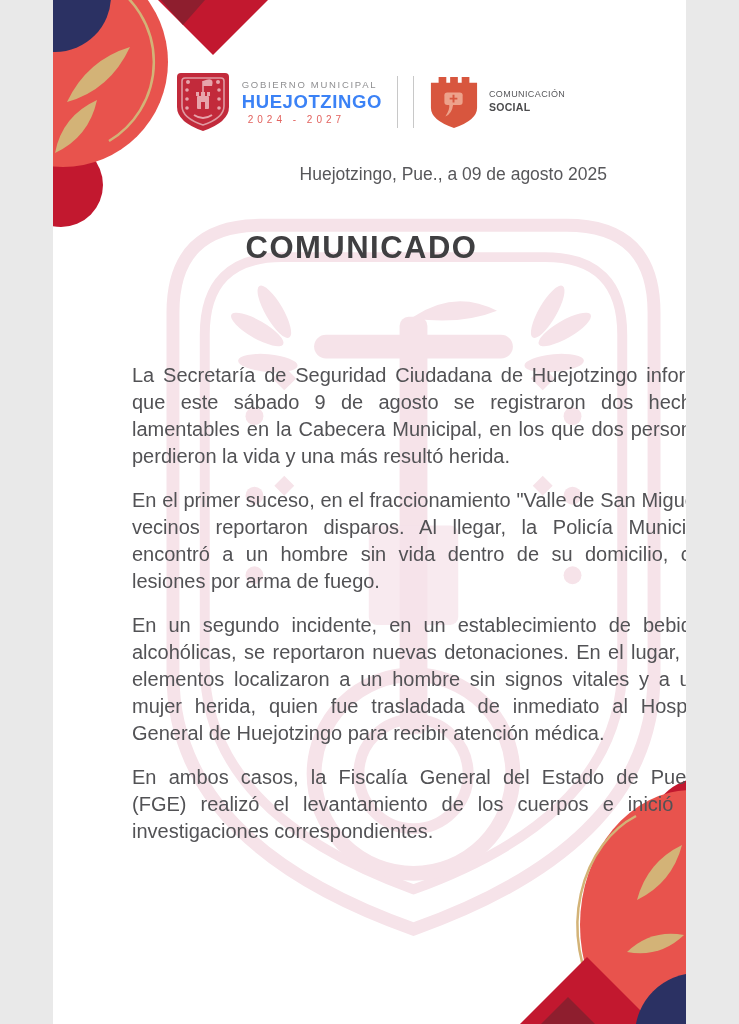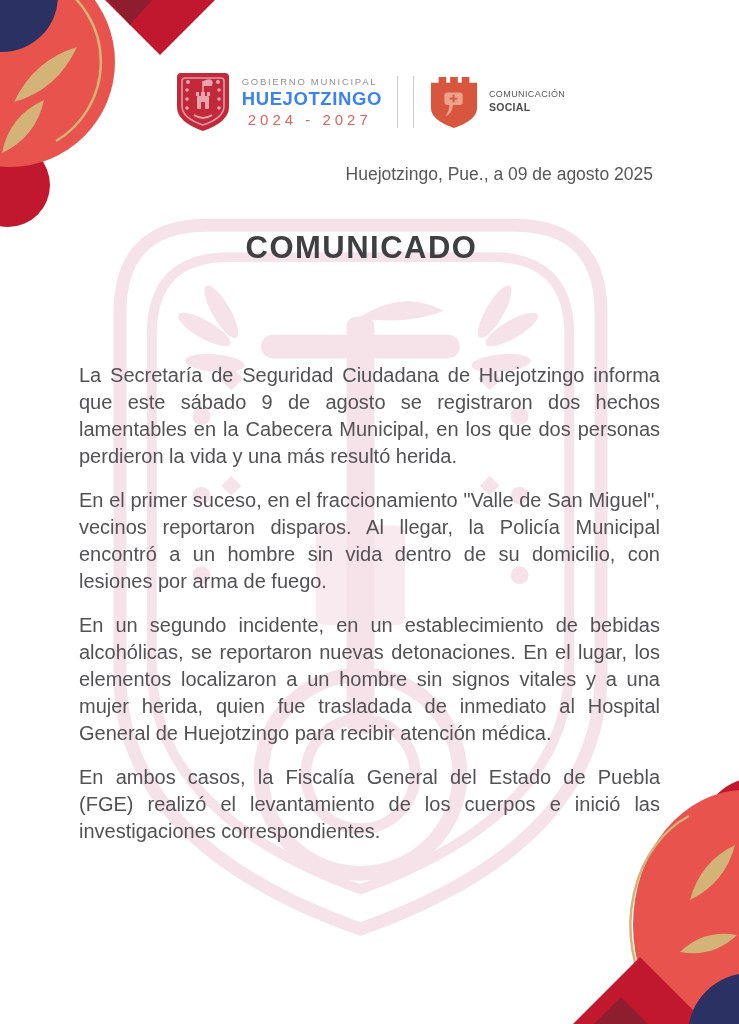--- a/index.html
+++ b/index.html
@@ -1,40 +1,40 @@
 <!DOCTYPE html>
 <html><head>
 <meta charset="utf-8">
 <style>
   html,body { margin:0; padding:0; background:#e9e9e9; }
   .page {
-    position:relative; width:739px; height:1024px; margin:0 auto;
+    position:relative; width:633px; height:1024px; margin:0 auto;
     background:#ffffff; overflow:hidden;
     font-family:"Liberation Sans", sans-serif;
   }
   .ornament { position:absolute; z-index:1; pointer-events:none; }
   .ornament.tl { top:0; left:0; }
   .ornament.br { bottom:0; right:0; }
   .watermark { position:absolute; top:215px; left:112px; z-index:0; pointer-events:none; }
 
   .header-row {
     position:absolute; top:70px; left:0; right:0; z-index:2;
     display:flex; justify-content:center; align-items:center; gap:15px;
   }
   .logo { display:flex; align-items:center; gap:10px; }
   .logo-textcol { display:flex; flex-direction:column; }
   .muni-line1 { font-size:9.5px; letter-spacing:1.7px; color:#8f8f91; margin-bottom:2px; }
   .muni-name  { font-size:18.5px; font-weight:bold; letter-spacing:0.6px; color:#3b82f6; line-height:1.05; }
-  .muni-period{ font-size:15px; letter-spacing:4px; color:#e2625e; margin-top:3px; padding-left:6px; }
+  .muni-period{ font-size:10px; letter-spacing:4px; color:#e2625e; margin-top:3px; padding-left:6px; }
   .sec-line1 { font-size:9px; color:#55555  7; letter-spacing:0.4px; color:#57575a; margin-bottom:2px; }
   .sec-bold  { font-size:10.5px; font-weight:bold; color:#4b4b4d; line-height:1.3; letter-spacing:0.3px; }
   .logo-divider { width:1px; height:52px; background:#c8c8c8; }
 
   .dateline {
-    position:absolute; top:164px; right:86px; z-index:2;
+    position:absolute; top:164px; right:79px; z-index:2;
     font-size:17.5px; color:#57575a;
   }
   .doc-title {
     position:absolute; top:230px; left:0; right:16px; z-index:2;
     text-align:center; font-size:31px; font-weight:bold;
     letter-spacing:1.5px; color:#3f3f41;
   }
   .content {
     position:absolute; top:330px; left:79px; width:581px; z-index:2;margin-top:32px;
   }

